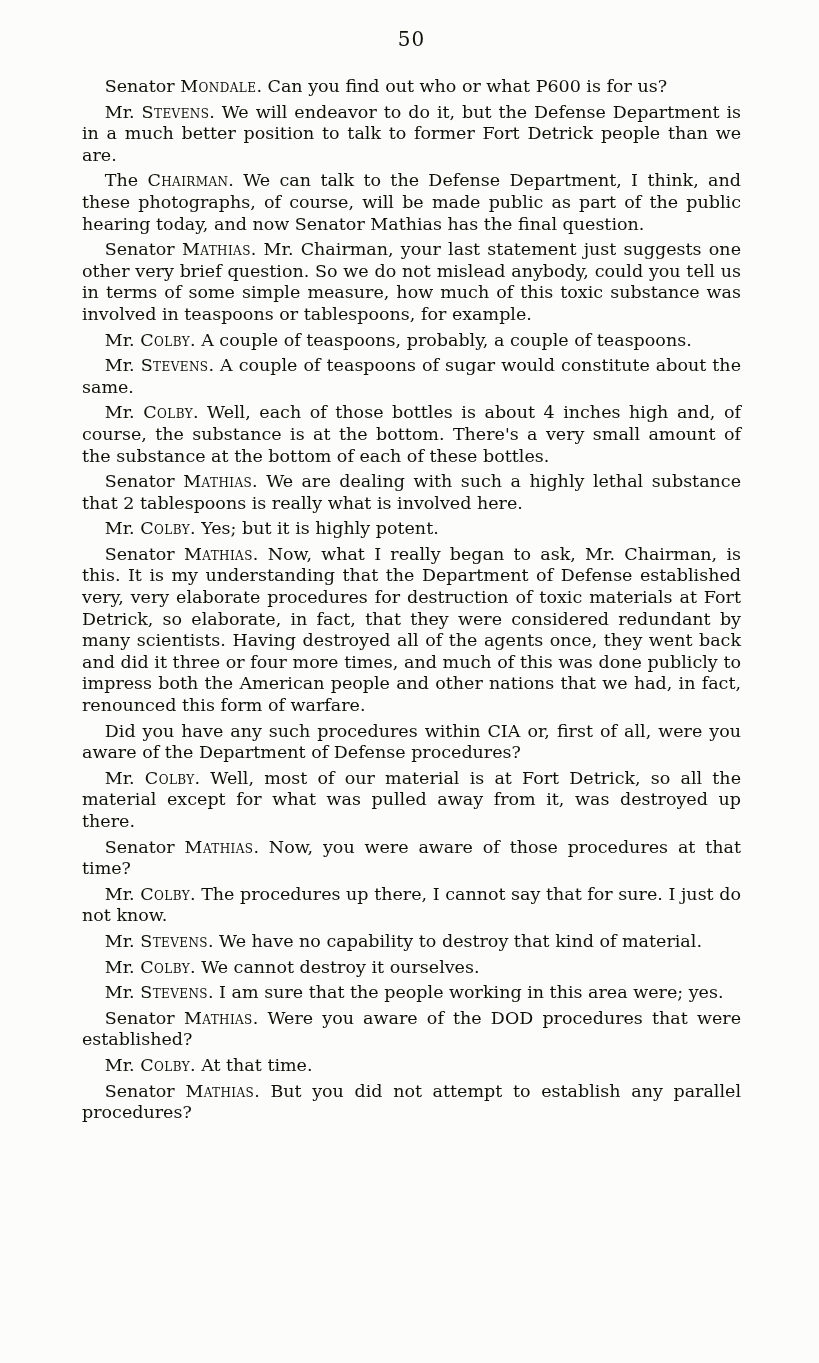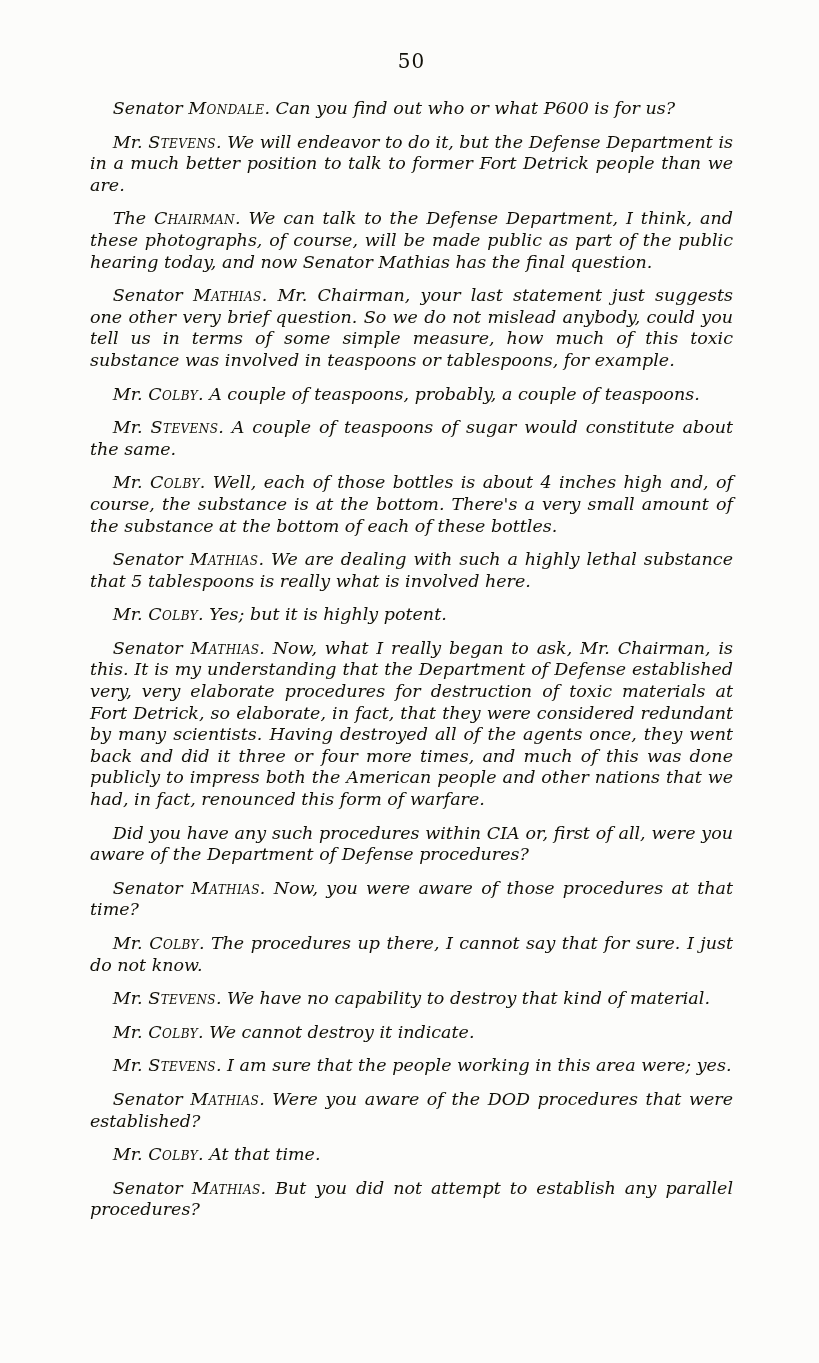--- a/index.html
+++ b/index.html
@@ -10,63 +10,63 @@
   .page {
     position: relative;
     width: 819px;
     height: 1363px;
     margin: 0 auto;
     background: #fcfcfa;
     color: #111008;
     font-family: "DejaVu Serif", "Liberation Serif", serif;
     overflow: hidden;
     box-sizing: border-box;
-    padding: 50px 74px 0 78px;
+    padding: 28px 74px 0 78px;
   }
   .page-number {
     text-align: center;
     font-size: 20px;
     line-height: 22px;
     letter-spacing: 1px;
     margin-bottom: 26px;
   }
   .transcript {
     font-size: 17.5px;
     line-height: 21.6px;
     text-align: justify;
   }
   .para {
-    margin: 12px;
+    margin: 4px;
     text-indent: 1.3em;
-    font-style: italic;
   }
   .speaker .sc {
     font-variant: small-caps;
     letter-spacing: 0.4px;
   }
 </style>
 </head>
 <body>
 
 <div class="page">
   <div class="page-number">50</div>
   <div class="transcript">
       <p class="para"><span class="speaker">Senator <span class="sc">Mondale</span>. </span><span>Can you find out who or what P600 is for us?</span></p>
       <p class="para"><span class="speaker">Mr. <span class="sc">Stevens</span>. </span><span>We will endeavor to do it, but the Defense Department is in a much better position to talk to former Fort Detrick people than we are.</span></p>
       <p class="para"><span class="speaker">The <span class="sc">Chairman</span>. </span><span>We can talk to the Defense Department, I think, and these photographs, of course, will be made public as part of the public hearing today, and now Senator Mathias has the final question.</span></p>
       <p class="para"><span class="speaker">Senator <span class="sc">Mathias</span>. </span><span>Mr. Chairman, your last statement just suggests one other very brief question. So we do not mislead anybody, could you tell us in terms of some simple measure, how much of this toxic substance was involved in teaspoons or tablespoons, for example.</span></p>
       <p class="para"><span class="speaker">Mr. <span class="sc">Colby</span>. </span><span>A couple of teaspoons, probably, a couple of teaspoons.</span></p>
       <p class="para"><span class="speaker">Mr. <span class="sc">Stevens</span>. </span><span>A couple of teaspoons of sugar would constitute about the same.</span></p>
       <p class="para"><span class="speaker">Mr. <span class="sc">Colby</span>. </span><span>Well, each of those bottles is about 4 inches high and, of course, the substance is at the bottom. There's a very small amount of the substance at the bottom of each of these bottles.</span></p>
-      <p class="para"><span class="speaker">Senator <span class="sc">Mathias</span>. </span><span>We are dealing with such a highly lethal substance that 5 tablespoons is really what is involved here.</span></p>
+      <p class="para"><span class="speaker">Senator <span class="sc">Mathias</span>. </span><span>We are dealing with such a highly lethal substance that 2 tablespoons is really what is involved here.</span></p>
       <p class="para"><span class="speaker">Mr. <span class="sc">Colby</span>. </span><span>Yes; but it is highly potent.</span></p>
       <p class="para"><span class="speaker">Senator <span class="sc">Mathias</span>. </span><span>Now, what I really began to ask, Mr. Chairman, is this. It is my understanding that the Department of Defense established very, very elaborate procedures for destruction of toxic materials at Fort Detrick, so elaborate, in fact, that they were considered redundant by many scientists. Having destroyed all of the agents once, they went back and did it three or four more times, and much of this was done publicly to impress both the American people and other nations that we had, in fact, renounced this form of warfare.</span></p>
       <p class="para"><span>Did you have any such procedures within CIA or, first of all, were you aware of the Department of Defense procedures?</span></p>
+      <p class="para"><span class="speaker">Mr. <span class="sc">Colby</span>. </span><span>Well, most of our material is at Fort Detrick, so all the material except for what was pulled away from it, was destroyed up there.</span></p>
       <p class="para"><span class="speaker">Senator <span class="sc">Mathias</span>. </span><span>Now, you were aware of those procedures at that time?</span></p>
       <p class="para"><span class="speaker">Mr. <span class="sc">Colby</span>. </span><span>The procedures up there, I cannot say that for sure. I just do not know.</span></p>
       <p class="para"><span class="speaker">Mr. <span class="sc">Stevens</span>. </span><span>We have no capability to destroy that kind of material.</span></p>
-      <p class="para"><span class="speaker">Mr. <span class="sc">Colby</span>. </span><span>We cannot destroy it indicate.</span></p>
+      <p class="para"><span class="speaker">Mr. <span class="sc">Colby</span>. </span><span>We cannot destroy it ourselves.</span></p>
       <p class="para"><span class="speaker">Mr. <span class="sc">Stevens</span>. </span><span>I am sure that the people working in this area were; yes.</span></p>
       <p class="para"><span class="speaker">Senator <span class="sc">Mathias</span>. </span><span>Were you aware of the DOD procedures that were established?</span></p>
       <p class="para"><span class="speaker">Mr. <span class="sc">Colby</span>. </span><span>At that time.</span></p>
       <p class="para"><span class="speaker">Senator <span class="sc">Mathias</span>. </span><span>But you did not attempt to establish any parallel procedures?</span></p>
     </div>
 </div>
 
 </body></html>

